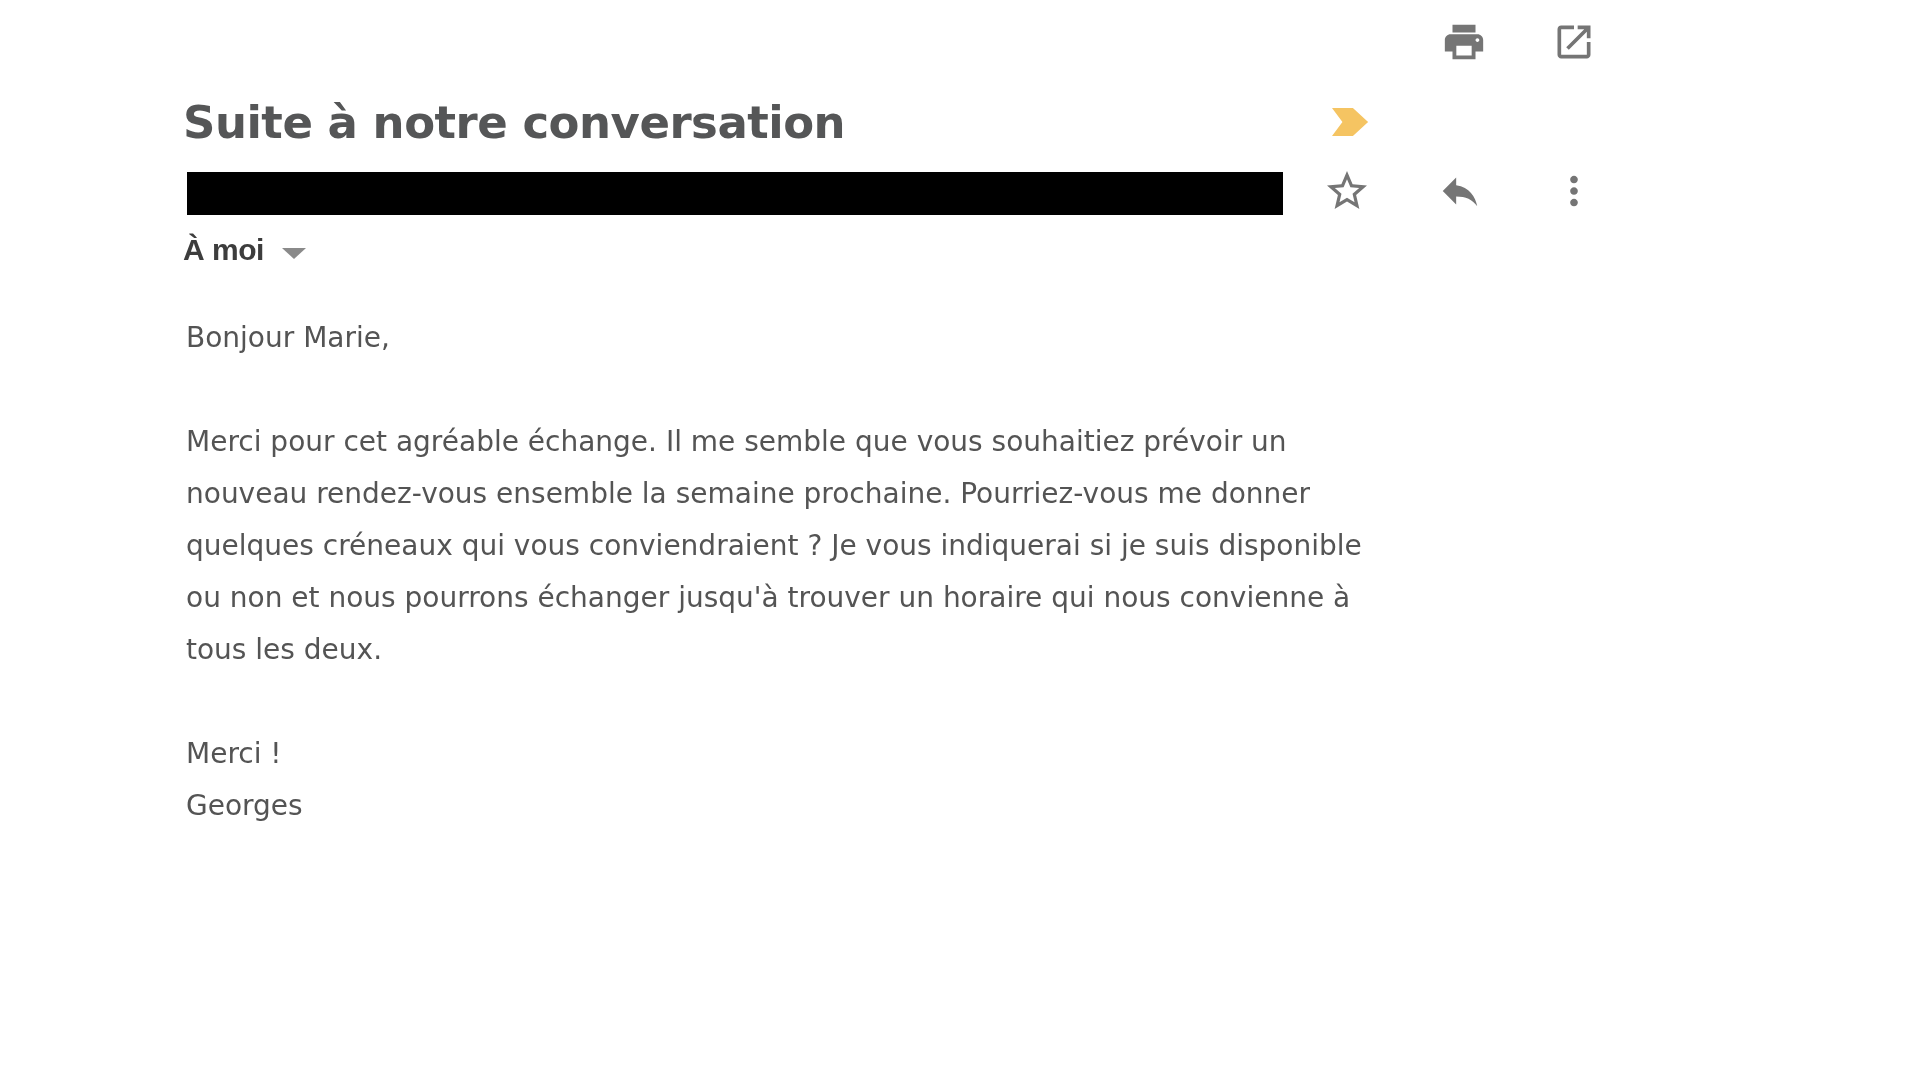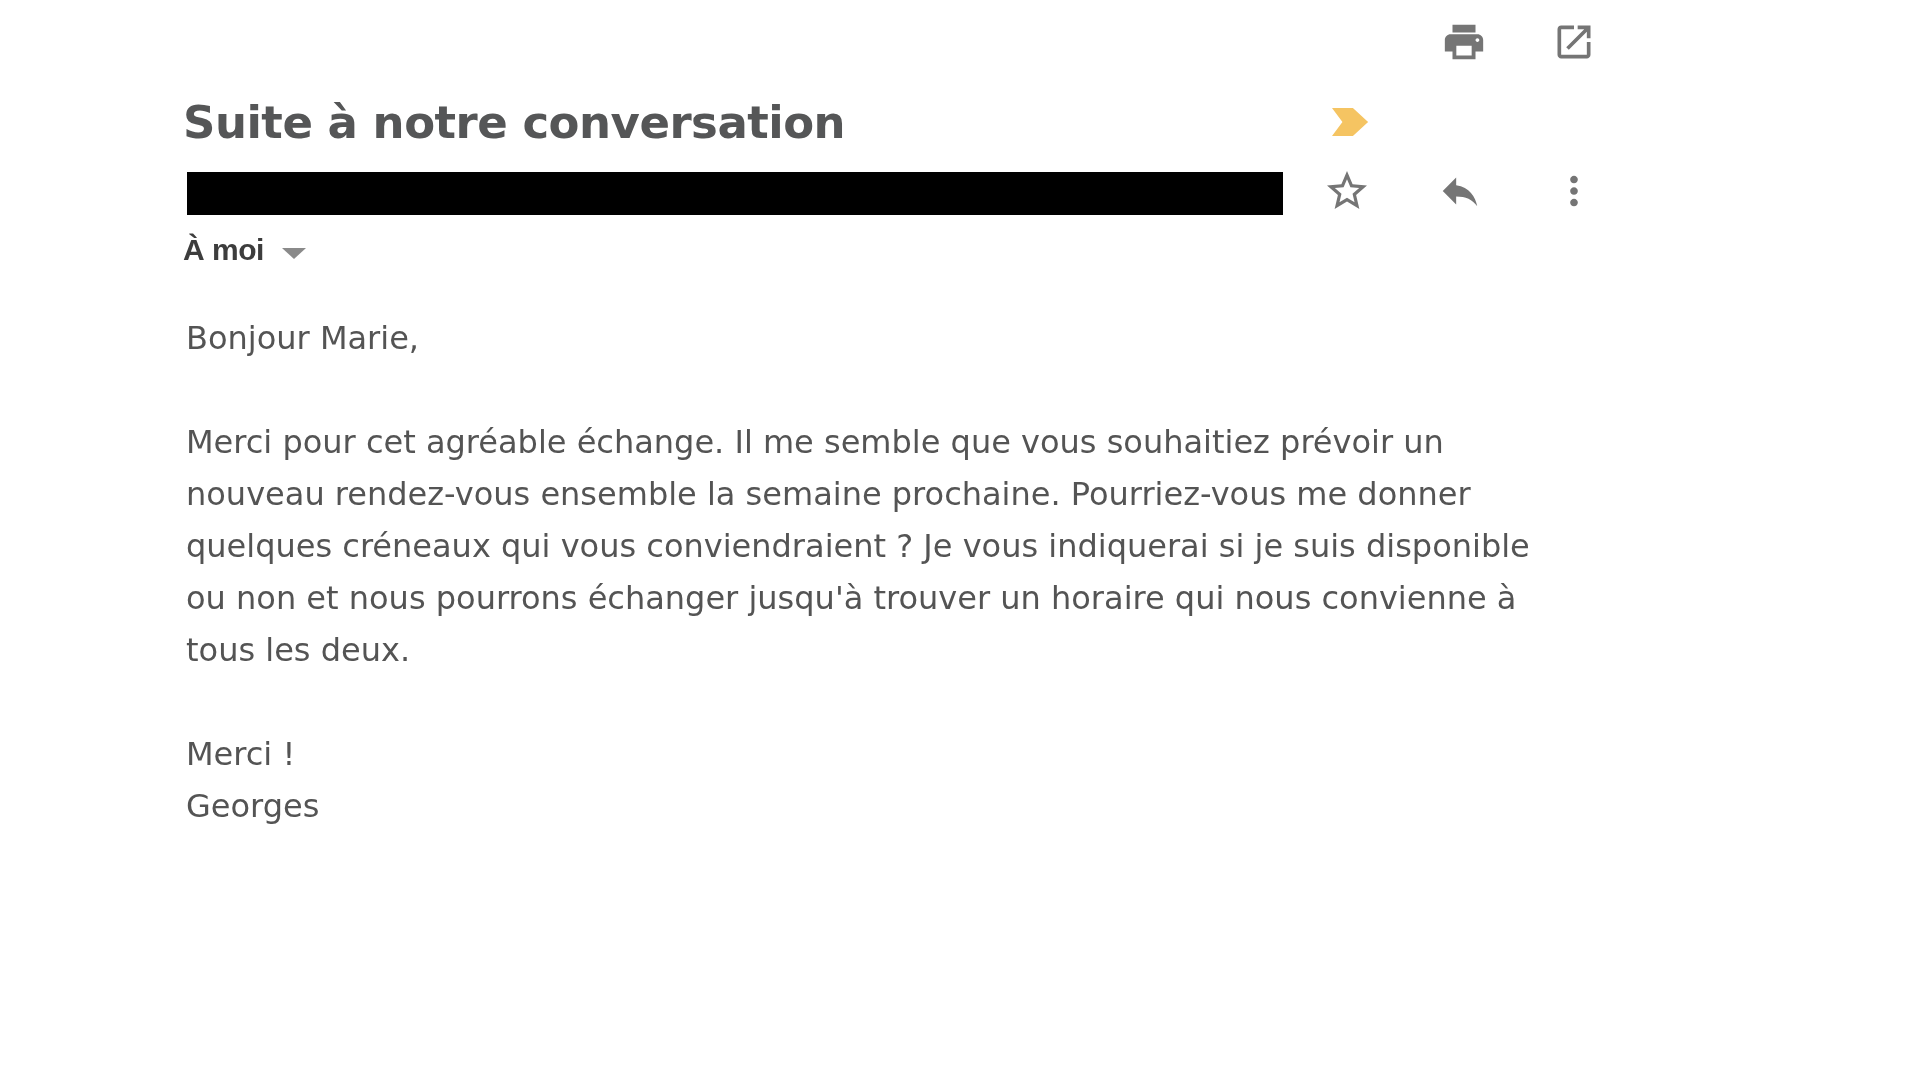--- a/index.html
+++ b/index.html
@@ -71,21 +71,21 @@
   .dropdown-arrow {
     width: 0; height: 0; margin-left: 18px; margin-top: 6px;
     border-left: 12px solid transparent;
     border-right: 12px solid transparent;
     border-top: 11px solid #8a8a8a;
   }
 
   .message-body {
     position: absolute; left: 186px; top: 312px;
     width: 1560px;
-    font-size: 32px; line-height: 52px;
+    font-size: 28px; line-height: 52px;
     color: var(--body-text);
     white-space: pre-line;
   }
 </style>
 </head>
 <body>
 
 <div class="email-view">
 
   <button class="icon-btn print-btn">

